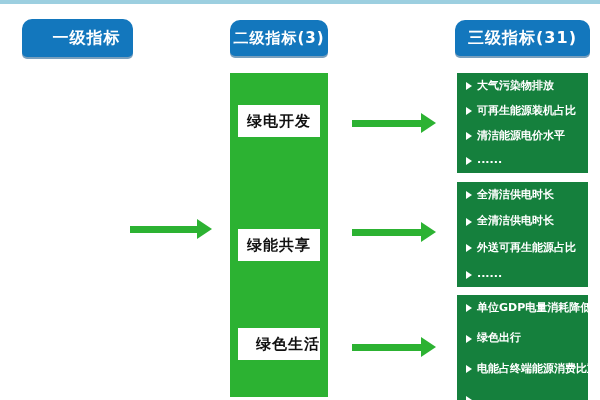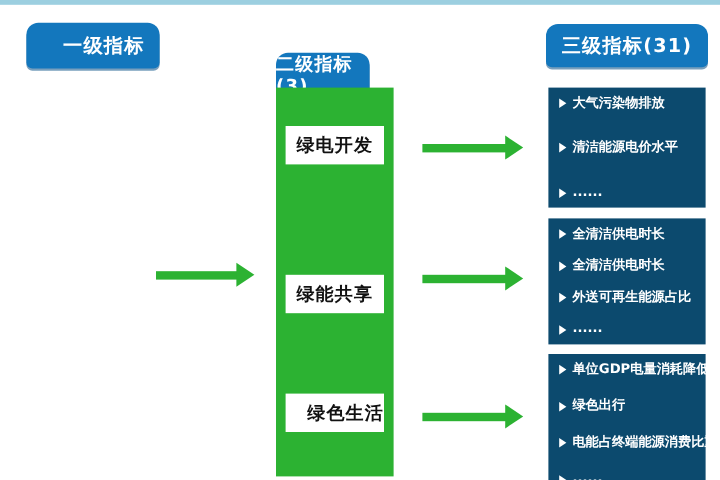--- a/index.html
+++ b/index.html
@@ -12,21 +12,21 @@
 
   
   .hdr {
     position:absolute; background:#1377bd; color:#ffffff;
     display:flex; align-items:center; justify-content:center;
     font-weight:bold; font-size:16px; letter-spacing:1px;
     border-radius:10px 10px 5px 5px;
     box-shadow:0 2px 0 rgba(10,80,135,.55);
   }
   .hdr-1 { left:22px;  top:19px; width:93px;  height:38px;padding-left:18px; }
-  .hdr-2 { left:230px; top:20px; width:78px;  height:36px; font-size:15px;margin-top:24px; }
+  .hdr-2 { left:230px; top:20px; width:98px;  height:36px; font-size:15px; }
   .hdr-3 { left:455px; top:20px; width:135px; height:36px; }
 
   
   .root-box {
     position:absolute; left:20px; top:207px; width:97px; height:43px;
     background:#2cb232; color:#ffffff; font-weight:bold; font-size:17px;
     display:flex; align-items:center; justify-content:center; letter-spacing:1px;
   }
 
   
@@ -35,21 +35,21 @@
     position:absolute; left:8px; width:82px; height:32px; background:#ffffff;
     color:#111111; font-weight:bold; font-size:15px;
     display:flex; align-items:center; justify-content:center; letter-spacing:1px;
   }
   .mid-item-1 { top:32px; }
   .mid-item-2 { top:156px; }
   .mid-item-3 { top:255px;justify-content:flex-end; }
 
   
   .rgroup {
-    position:absolute; left:457px; width:131px; background:#0c4a6e; color:#ffffff;
+    position:absolute; left:457px; width:131px; background:#15803d; color:#ffffff;
     box-sizing:border-box; padding:7px 4px 6px 9px;
     display:flex; flex-direction:column; justify-content:space-between;
   }
   .rgroup-1 { top:73px;  height:100px; }
   .rgroup-2 { top:182px; height:105px; }
   .rgroup-3 { top:295px; height:117px; }
   .rrow { display:flex; align-items:center; gap:5px; font-size:11px; font-weight:bold; line-height:1.15; white-space:nowrap; }
   .tri {
     width:0; height:0; flex:none;
     border-left:6px solid #ffffff;
@@ -118,20 +118,24 @@
     <div class="arrow-head"></div>
   </div>
 
   <div class="rgroup rgroup-1">
     <div class="rrow">
       <span class="tri"></span>
       <span>大气污染物排放</span>
     </div>
     <div class="rrow">
       <span class="tri"></span>
+      <span>可再生能源装机占比</span>
+    </div>
+    <div class="rrow">
+      <span class="tri"></span>
       <span>清洁能源电价水平</span>
     </div>
     <div class="rrow">
       <span class="tri"></span>
       <span>......</span>
     </div>
   </div>
 
   <div class="rgroup rgroup-2">
     <div class="rrow">

